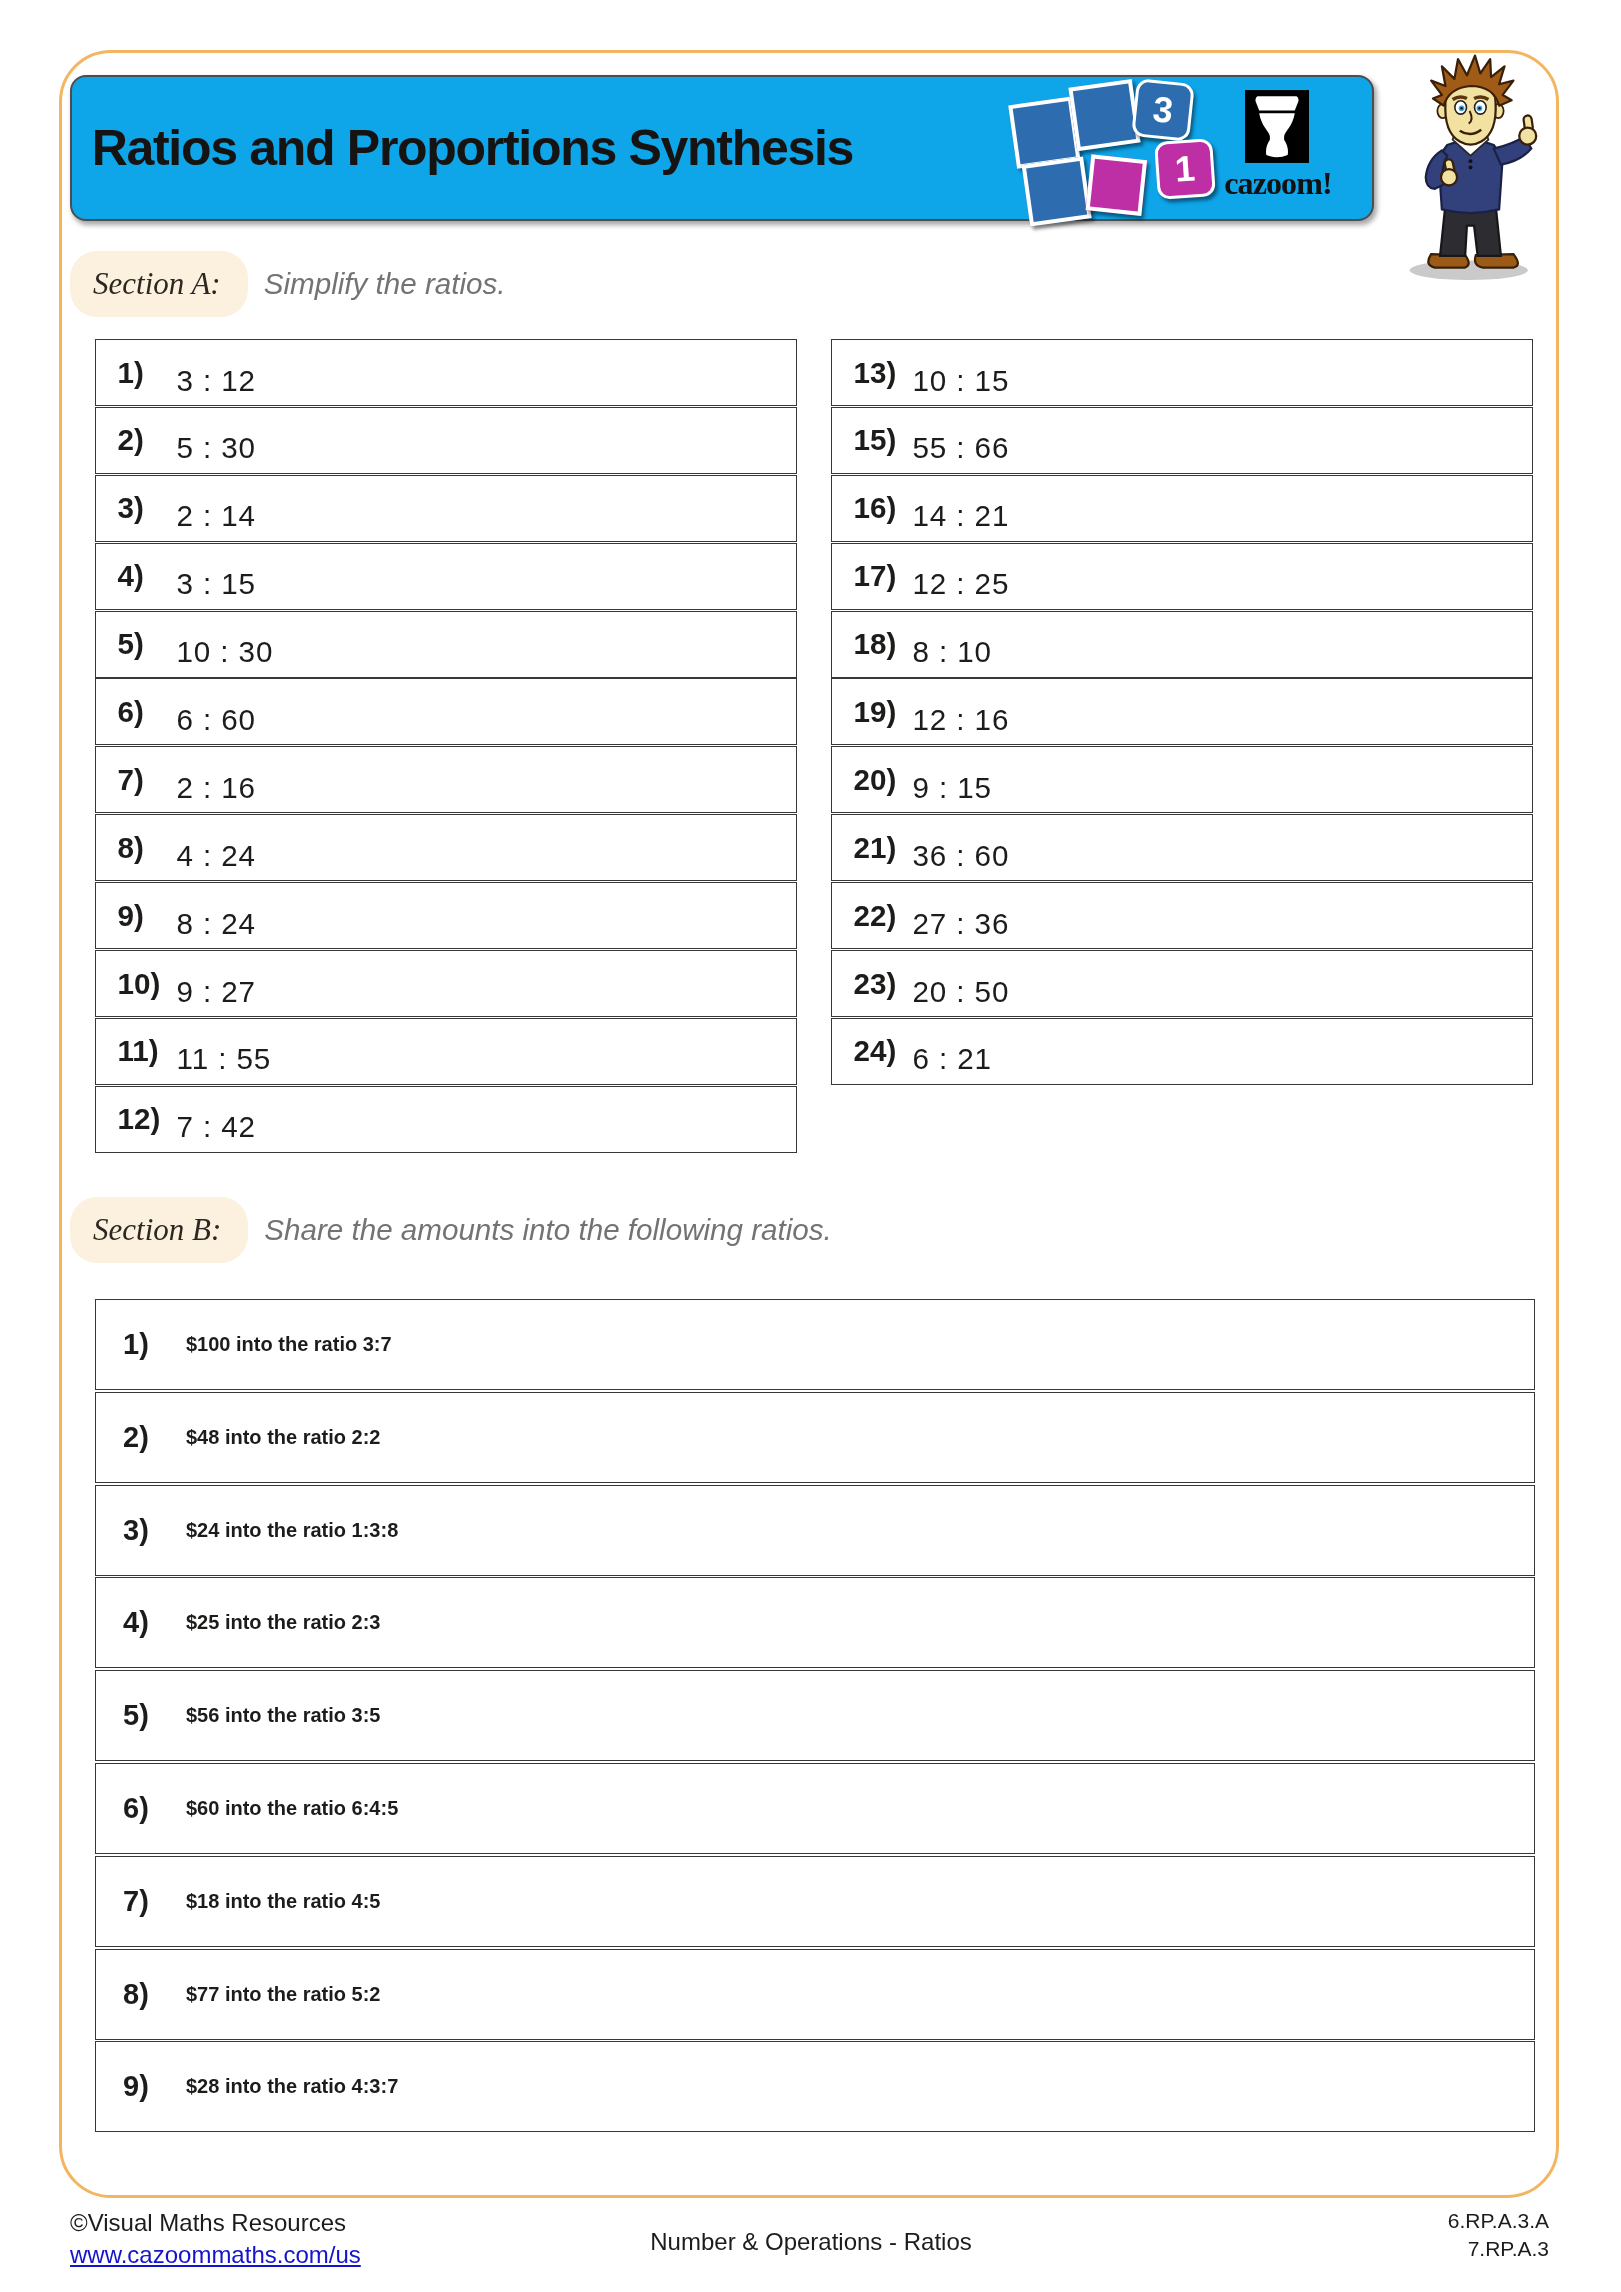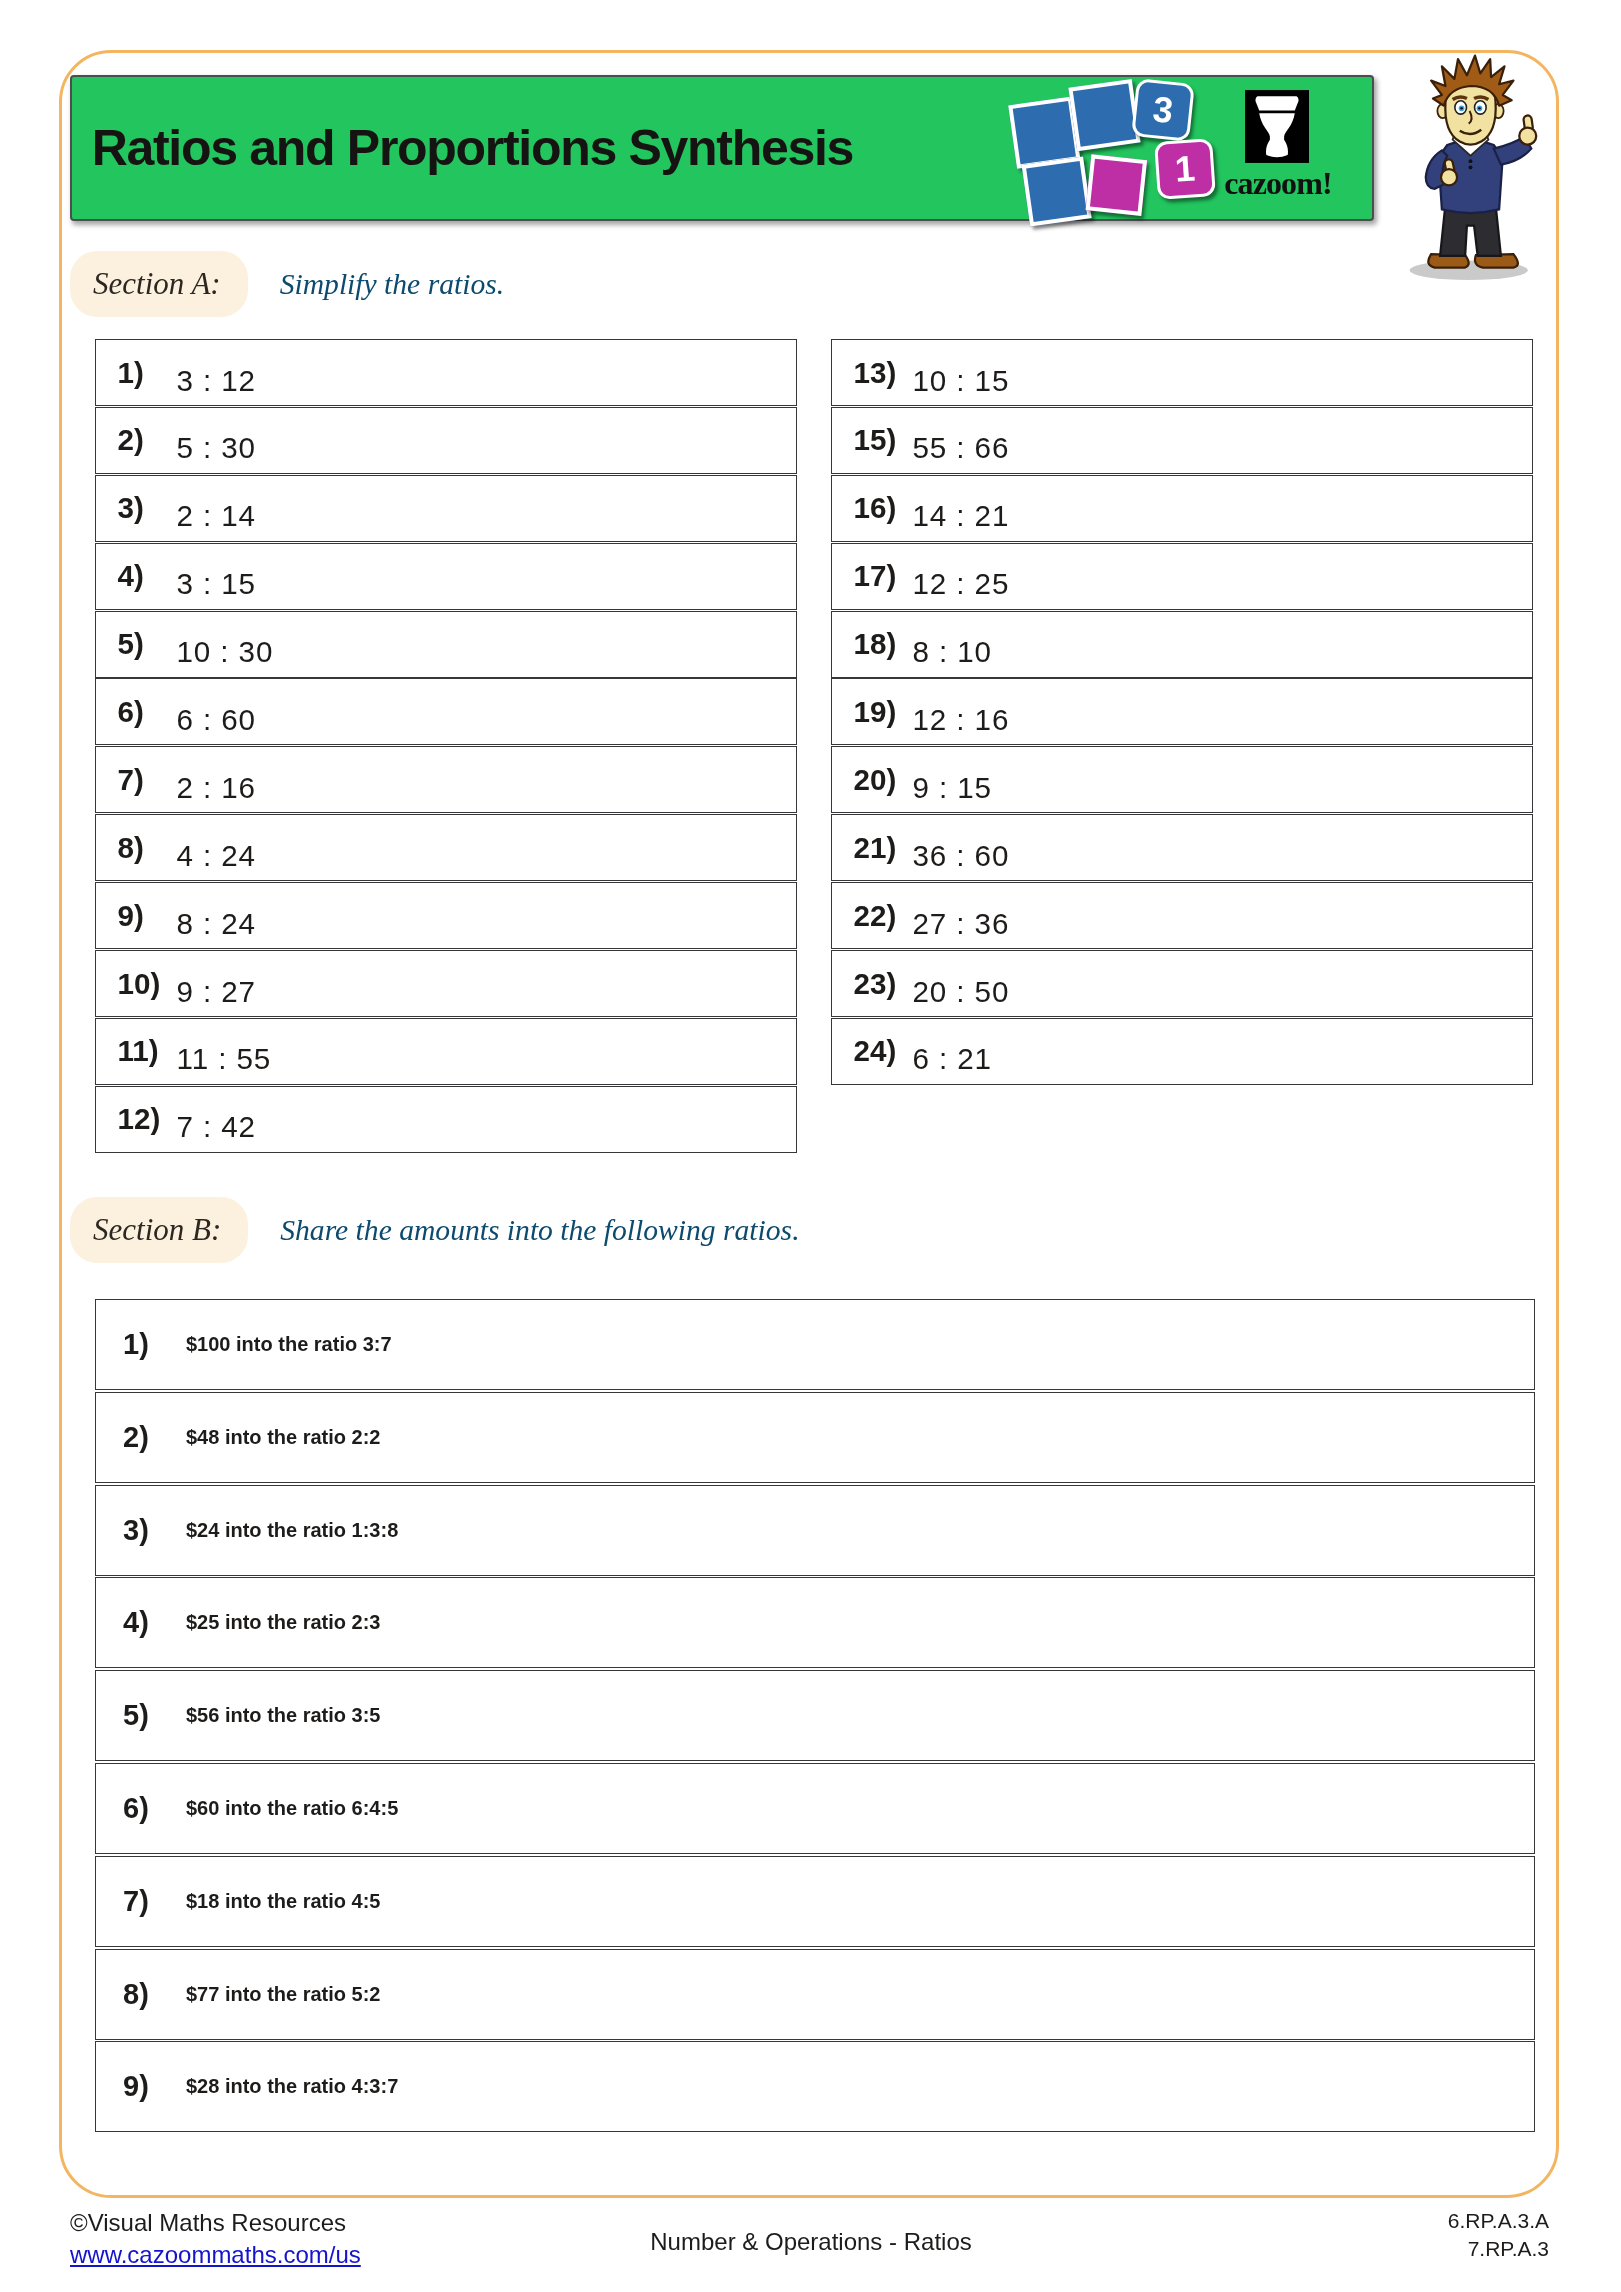--- a/index.html
+++ b/index.html
@@ -5,21 +5,21 @@
   html,body{margin:0;padding:0;background:#ffffff;}
   body{width:1622px;height:2293px;position:relative;overflow:hidden;
        font-family:"Liberation Sans",sans-serif;color:#1e1c1b;}
 
   
   .page-frame{position:absolute;left:59px;top:50px;width:1494px;height:2142px;
               border:3.6px solid #F3B55F;border-radius:52px;background:#fff;}
 
   
   .title-box{position:absolute;left:70px;top:75px;width:1300px;height:142px;
-             background:#22c55e;border:2.7px solid #4d4d4f;border-radius:4px;
+             background:#0ea5e9;border:2.7px solid #4d4d4f;border-radius:16px;
              box-shadow:2.7px 3.6px 5.4px rgba(0,0,0,.35);}
   .title-text{position:absolute;left:19.7px;top:50%;transform:translateY(-50%);
               font-size:50px;font-weight:bold;letter-spacing:-1.3px;color:#161412;white-space:nowrap;}
 
   
   .squares{position:absolute;left:939px;top:3.6px;width:193px;height:133px;transform:rotate(-8deg);}
   .lg-sq{position:absolute;border:4.5px solid #fff;box-shadow:2.7px 3.6px 3.6px rgba(0,0,0,.45);}
   .sq-blue{background:#2E6CB0;}
   .sq-magenta{background:#BE2FA6;}
   .sq1{left:3.6px;top:10.7px;width:56px;height:56px;}
@@ -44,22 +44,22 @@
   .mascot{position:absolute;left:1390px;top:50px;width:161px;height:233px;}
 
   
   .section-head{position:absolute;left:70px;height:66px;display:flex;align-items:center;}
   .sec-a{top:251px;}
   .sec-b{top:1197px;}
   .section-pill{background:#FCF1DE;border-radius:27px;height:66px;display:flex;align-items:center;
                 padding:0 27px 0 23px;}
   .section-label{font-family:"Liberation Serif",serif;font-weight:normal;font-style:italic;
                  font-size:31px;color:#2d2722;white-space:nowrap;}
-  .section-instr{font-family:Liberation Serif, serif;font-style:italic;font-size:29.6px;
-                 color:#0c4a6e;margin-left:32px;white-space:nowrap;}
+  .section-instr{font-family:Liberation Sans, sans-serif;font-style:italic;font-size:29.6px;
+                 color:#737373;margin-left:16px;white-space:nowrap;}
 
   
   .a-col{position:absolute;top:339px;width:702px;}
   .a-col-left{left:95px;}
   .a-col-right{left:831px;}
   .a-row{box-sizing:border-box;height:67px;border:1.8px solid #37373a;margin-bottom:0.9px;
          display:flex;align-items:center;background:#fff;}
   .a-row .num{margin-left:21.5px;width:59px;font-weight:bold;font-size:29.6px;}
   .a-row .ratio{font-weight:normal;font-size:29.6px;letter-spacing:0.9px;margin-top:16px;}
 

